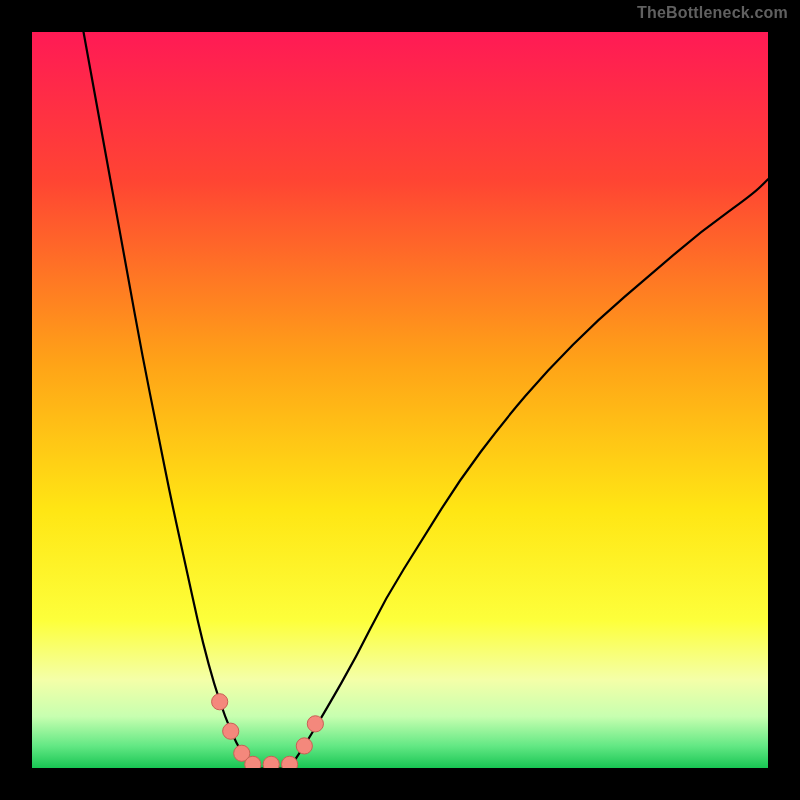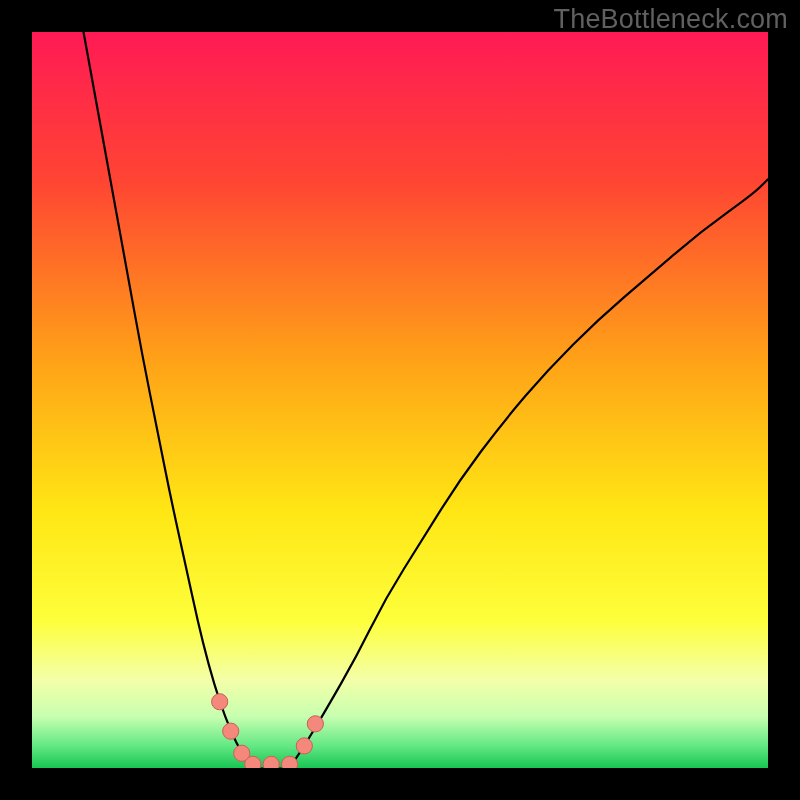--- a/index.html
+++ b/index.html
@@ -22,22 +22,22 @@
     top: 32px;
     width: 736px;
     height: 736px;
     overflow: hidden;
   }
   .watermark {
     position: absolute;
     top: 4px;
     right: 12px;
     color: #606060;
-    font-size: 27px;
-    font-weight: 400;
+    font-size: 16px;
+    font-weight: 700;
     letter-spacing: 0.2px;
   }
   svg { display: block; }
 </style>
 </head>
 <body>
 
 <div class="frame">
   <div class="watermark">TheBottleneck.com</div>
   <div class="plot">

